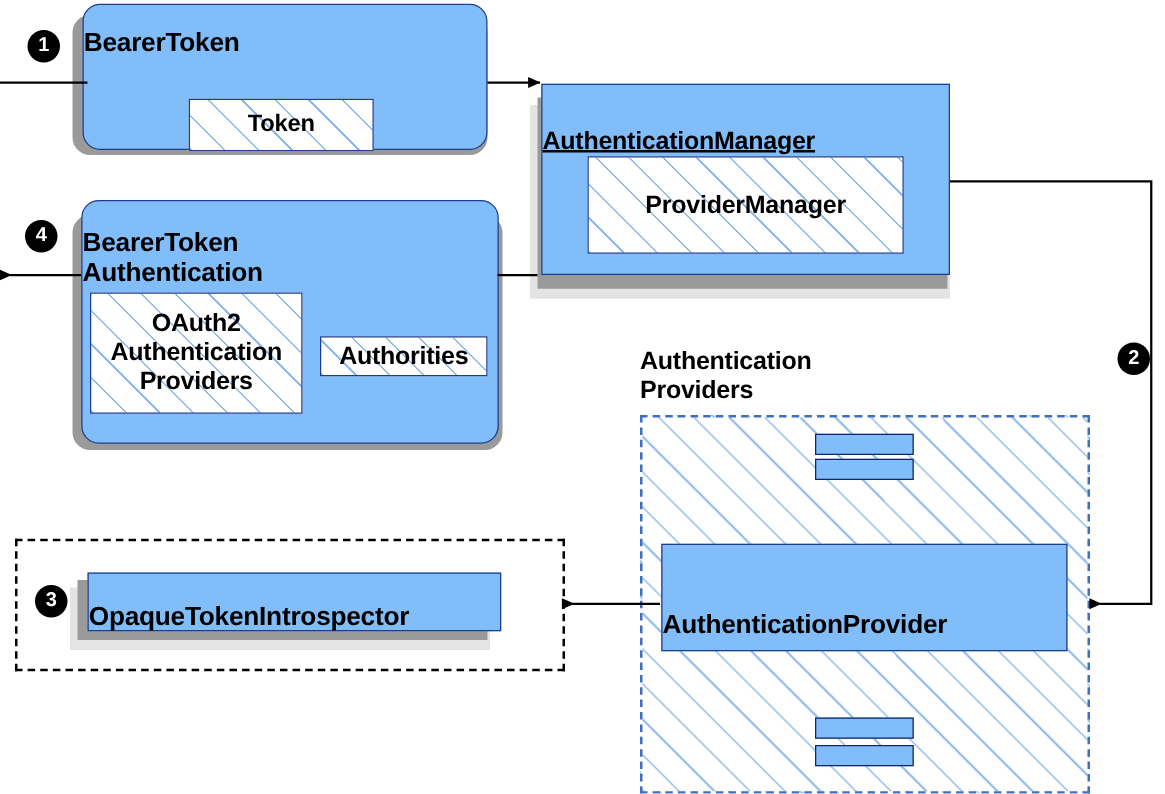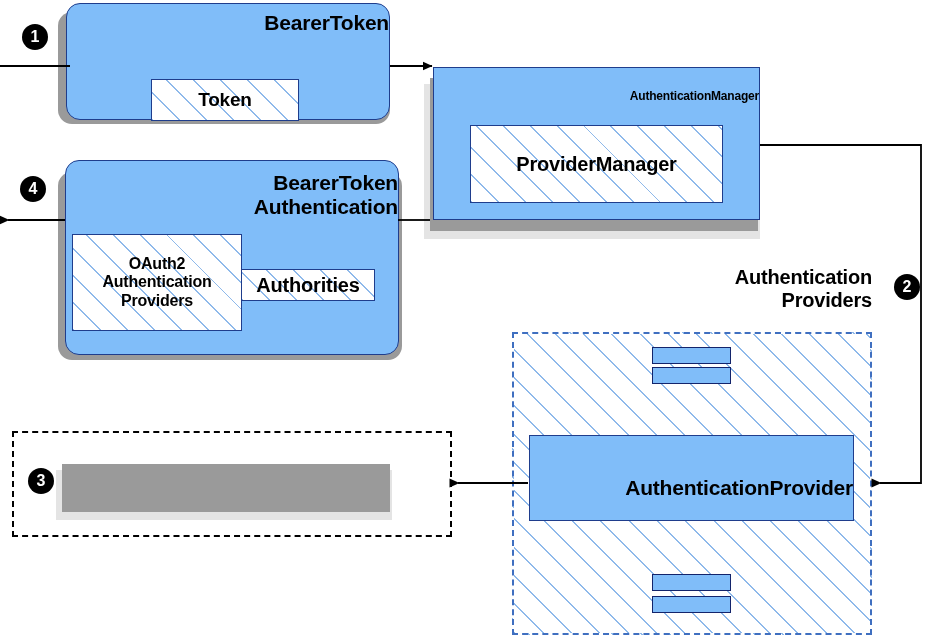--- a/index.html
+++ b/index.html
@@ -31,25 +31,26 @@
     background:#80bdf9;
     border:1.6px solid #1f3d8c;
     box-sizing:border-box;
     z-index:3;
   }
   .nodebox.round{ border-radius:14px; }
 
   .title{
     position:absolute;
     left:0; right:0;
-    text-align:right;
+    text-align:left;
     color:#000;
     font-weight:bold;
     line-height:1.16;
     letter-spacing:-0.2px;
+    margin-top:12px;
   }
 
   
   .hatchpanel{
     position:absolute;
     box-sizing:border-box;
     border:1.6px solid #1f3d8c;
     background-color:#ffffff;
     background-image:repeating-linear-gradient(
         45deg,
@@ -170,42 +171,42 @@
     </div>
   </div>
   <div class="hatchpanel" style="left:151px;top:79px;width:148px;height:42px;">
     <span style="font-size:19px;">Token</span>
   </div>
 
   
   <div class="shadow" style="left:430px;top:78px;width:328px;height:153px;"></div>
   <div class="shadow2" style="left:424px;top:84px;width:336px;height:155px;"></div>
   <div class="nodebox" style="left:433px;top:67px;width:327px;height:153px;">
-    <div class="title" style="top:22px;font-size:12px;">AuthenticationManager</div>
+    <div class="title" style="top:22px;font-size:20px;text-decoration:underline;">AuthenticationManager</div>
   </div>
   <div class="hatchpanel" style="left:470px;top:125px;width:253px;height:78px;">
     <span style="font-size:20px;text-align:center;">ProviderManager</span>
   </div>
 
   
   <div class="shadow" style="left:58px;top:172px;width:344px;height:188px;border-radius:14px;"></div>
   <div class="nodebox round" style="left:65px;top:160px;width:334px;height:195px;">
     <div class="title" style="top:10px;font-size:21px;">
       <span>BearerToken</span><br>
       <span>Authentication</span>
     </div>
   </div>
   <div class="hatchpanel" style="left:72px;top:234px;width:170px;height:97px;">
-    <span style="font-size:16px;">
+    <span style="font-size:20px;">
       <span>OAuth2</span><br>
       <span>Authentication</span><br>
       <span>Providers</span>
     </span>
   </div>
-  <div class="hatchpanel" style="left:241px;top:269px;width:134px;height:32px;">
+  <div class="hatchpanel" style="left:256px;top:269px;width:134px;height:32px;">
     <span style="font-size:20px;">Authorities</span>
   </div>
 
   
   <div class="title" style="left:512px;top:266px;width:360px;font-size:20px;">
     <span>Authentication</span><br>
     <span>Providers</span>
   </div>
 
   <div class="dottedbox hatched" style="left:512px;top:332px;width:360px;height:303px;"></div>
@@ -225,20 +226,23 @@
     <div class="title" style="top:16px;font-size:21px;">
       <br>
       <span>AuthenticationProvider</span>
     </div>
   </div>
 
   
   <div class="dottedbox plain" style="left:12px;top:431px;width:440px;height:106px;"></div>
   <div class="shadow" style="left:62px;top:464px;width:328px;height:48px;"></div>
   <div class="shadow2" style="left:56px;top:470px;width:336px;height:50px;"></div>
+  <div class="nodebox" style="left:70px;top:458px;width:331px;height:47px;">
+    <div class="title" style="top:11px;font-size:21px;">OpaqueTokenIntrospector</div>
+  </div>
 
   
   <svg id="wiresTop" viewBox="0 0 932 635" xmlns="http://www.w3.org/2000/svg">
     <path d="M691,395 L691,429" stroke="#000" stroke-width="5" fill="none" marker-start="url(#ah-u)" marker-end="url(#ah-d)"></path>
     <path d="M691,537 L691,568" stroke="#000" stroke-width="5" fill="none" marker-start="url(#ah-u)" marker-end="url(#ah-d)"></path>
   </svg>
 
   
   <div class="badge" style="left:22px;top:24px;">1</div>
   <div class="badge" style="left:20px;top:176px;">4</div>

